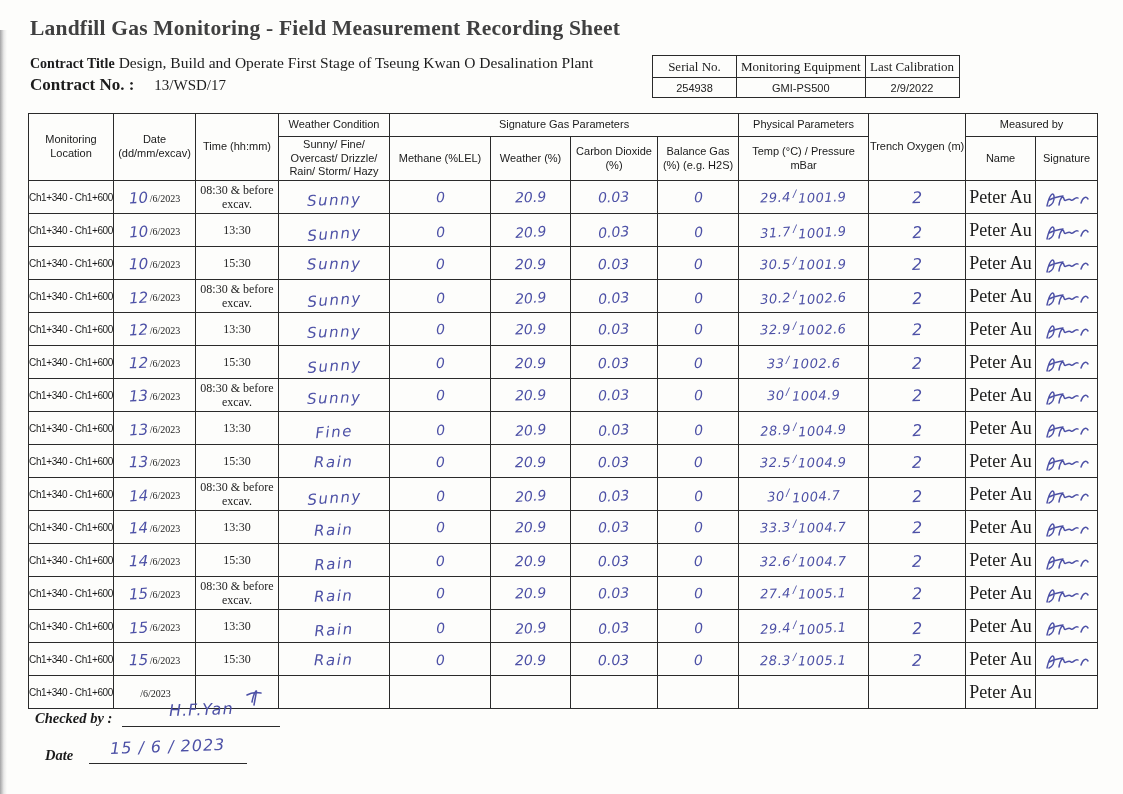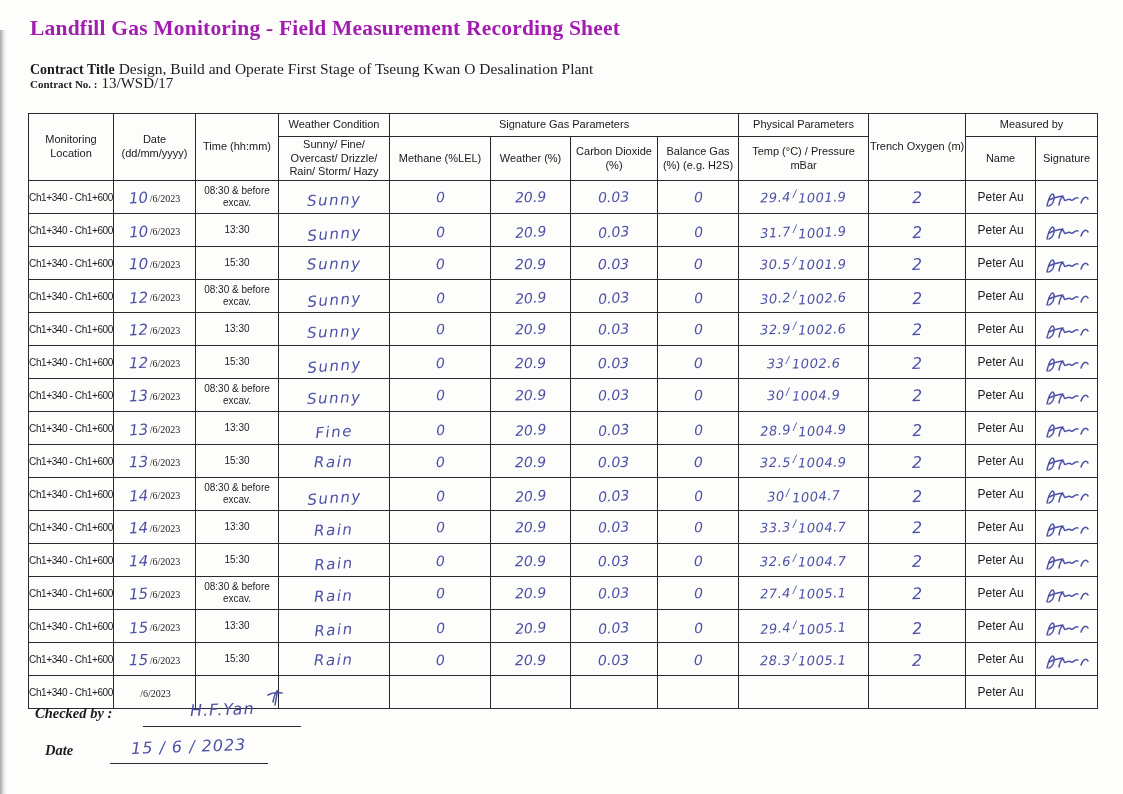--- a/index.html
+++ b/index.html
@@ -6,65 +6,65 @@
   .page {
     position:relative; width:1123px; height:794px; overflow:hidden;
     background:#fdfdfb; font-family:"Liberation Sans", sans-serif; color:#1c1c1c;
   }
   .edge-artifact {
     position:absolute; left:0; top:30px; bottom:0; width:7px;
     background:linear-gradient(to right, rgba(55,55,60,0.45), rgba(120,120,125,0.15) 55%, rgba(120,120,125,0) 100%);
   }
   .doc-title {
     position:absolute; left:30px; top:16px; margin:0;
-    font-family:"Liberation Serif", serif; font-weight:bold; font-size:21.5px; letter-spacing:0.2px; color:#a21caf;
+    font-family:"Liberation Serif", serif; font-weight:bold; font-size:21.5px; letter-spacing:0.2px; color:#404040;
   }
-  .contract-line1 { position:absolute; left:30px; top:60px; font-family:"Liberation Serif", serif; font-size:15.5px; white-space:nowrap; }
+  .contract-line1 { position:absolute; left:30px; top:54px; font-family:"Liberation Serif", serif; font-size:15.5px; white-space:nowrap; }
   .contract-line1 .lbl { font-weight:bold; font-size:14px; margin-right:4px; }
   .contract-line2 { position:absolute; left:30px; top:75px; font-family:"Liberation Serif", serif; font-size:15px; }
-  .contract-line2 .lbl { font-weight:bold; font-size:11px; margin-right:4px; }
+  .contract-line2 .lbl { font-weight:bold; font-size:17px; margin-right:20px; }
 
   table { border-collapse:collapse; }
   .equip-table { position:absolute; left:652px; top:55px; table-layout:fixed; }
   .equip-table th, .equip-table td { border:1.6px solid #2a2a2a; text-align:center; padding:0 4px; }
   .equip-table th { font-family:"Liberation Serif", serif; font-weight:normal; font-size:13px; height:21px; white-space:nowrap; }
   .equip-table td { font-size:11px; height:19px; color:#222; }
 
   .main-table { position:absolute; left:28px; top:113px; width:1069px; table-layout:fixed; }
   .main-table th, .main-table td { border:1.6px solid #2a2a2a; padding:0; text-align:center; vertical-align:middle; }
   .main-table thead th { font-weight:normal; font-size:11px; line-height:1.25; color:#1a1a1a; }
   .h-row1 th { height:22px; }
   .h-row2 th { height:43px; }
   th.small-opts { font-size:10px; line-height:1.3; padding:0 9px; }
   th.temp-head { font-size:10.5px; padding:0 6px; }
   th.pad { padding:0 4px; }
   tbody td { height:32px; overflow:visible; }
   .loc-cell { font-size:10px; letter-spacing:-0.4px; white-space:nowrap; }
   .printed { font-family:"Liberation Serif", serif; font-size:12.5px; }
-  .time-cell { font-family:Liberation Sans, sans-serif; font-size:10px; line-height:1.2; padding:0 4px; }
+  .time-cell { font-family:Liberation Serif, serif; font-size:12px; line-height:1.2; padding:0 4px; }
   .date-cell { white-space:nowrap; }
   .date-cell .printed { font-size:10px; }
 
   .hw {
     font-family:"DejaVu Sans", sans-serif; font-style:italic; color:#4d51a6;
     display:inline-block; transform:rotate(-2deg);
   }
   .hw-day { font-size:15px; margin-right:2px; transform:rotate(-3deg) translateY(1px); }
   .hw-weather { font-size:15px; letter-spacing:1.5px; transform:rotate(-2deg) translateY(3px); }
   .hw-gas { font-size:14px; }
   .hw-tp { font-size:13px; letter-spacing:0.5px; }
   .tp-sep { font-size:10px; position:relative; top:-5px; margin:0 2px; }
   .hw-trench { font-size:16px; }
   tbody tr:nth-child(2n) .hw { transform:rotate(-3.5deg) translateY(2px); }
   tbody tr:nth-child(3n) .hw { transform:rotate(-1deg) translateY(1px); }
   tbody tr:nth-child(2n) .hw-weather { transform:rotate(-4deg) translateY(4px); }
-  .name-cell { font-family:Liberation Sans, sans-serif; font-size:12px; }
+  .name-cell { font-family:Liberation Serif, serif; font-size:18px; }
   .sig-cell svg { display:block; margin:4px auto 0; }
 
-  .footer-row { position:absolute; left:35px; display:flex; align-items:center;gap:21px; }
+  .footer-row { position:absolute; left:35px; display:flex; align-items:flex-end; }
   .footer-row.checked { top:700px; }
   .footer-row.datef { top:737px; }
   .f-label { font-family:"Liberation Serif", serif; font-style:italic; font-weight:600; font-size:14.5px; color:#1b1b1b; }
   .footer-row.datef .f-label { margin-left:10px; }
   .f-line { position:relative; width:158px; margin-left:16px; border-bottom:1.8px solid #2a2a2a; text-align:center; height:26px; }
   .footer-row.checked .f-line { margin-left:10px; }
   .f-line .hw { font-size:16px; letter-spacing:1px; position:relative; top:0px; }
   .f-line svg { position:absolute; right:18px; top:-14px; }
 </style>
 </head>
@@ -75,40 +75,59 @@
 
   <h1 class="doc-title">Landfill Gas Monitoring - Field Measurement Recording Sheet</h1>
 
   <div class="contract-line1">
     <span class="lbl">Contract Title</span><span>Design, Build and Operate First Stage of Tseung Kwan O Desalination Plant</span>
   </div>
   <div class="contract-line2">
     <span class="lbl">Contract No. :</span><span>13/WSD/17</span>
   </div>
 
+  <table class="equip-table">
+    <colgroup>
+        <col style="width:84px">
+        <col style="width:122px">
+        <col style="width:94px">
+      </colgroup>
+    <tbody>
+        <tr>
+      <th>Serial No.</th>
+      <th>Monitoring Equipment</th>
+      <th>Last Calibration</th>
+    </tr>
+    <tr>
+      <td>254938</td>
+      <td>GMI-PS500</td>
+      <td>2/9/2022</td>
+    </tr>
+  </tbody>
+    </table>
 
   <table class="main-table">
     <colgroup>
       <col style="width:85px">
         <col style="width:82px">
         <col style="width:83px">
         <col style="width:111px">
       <col style="width:101px">
         <col style="width:80px">
         <col style="width:87px">
         <col style="width:81px">
       <col style="width:130px">
         <col style="width:97px">
         <col style="width:70px">
         <col style="width:62px">
     </colgroup>
     <thead>
       <tr class="h-row1">
         <th rowspan="2" class="pad">Monitoring Location</th>
-        <th rowspan="2" class="pad">Date (dd/mm/yyyy)</th>
+        <th rowspan="2" class="pad">Date (dd/mm/excav)</th>
         <th rowspan="2" class="pad">Time (hh:mm)</th>
         <th>Weather Condition</th>
         <th colspan="4">Signature Gas Parameters</th>
         <th>Physical Parameters</th>
         <th rowspan="2">Trench Oxygen (m)</th>
         <th colspan="2">Measured by</th>
       </tr>
       <tr class="h-row2">
         <th class="small-opts">Sunny/ Fine/ Overcast/ Drizzle/ Rain/ Storm/ Hazy</th>
         <th class="pad">Methane (%LEL)</th>

